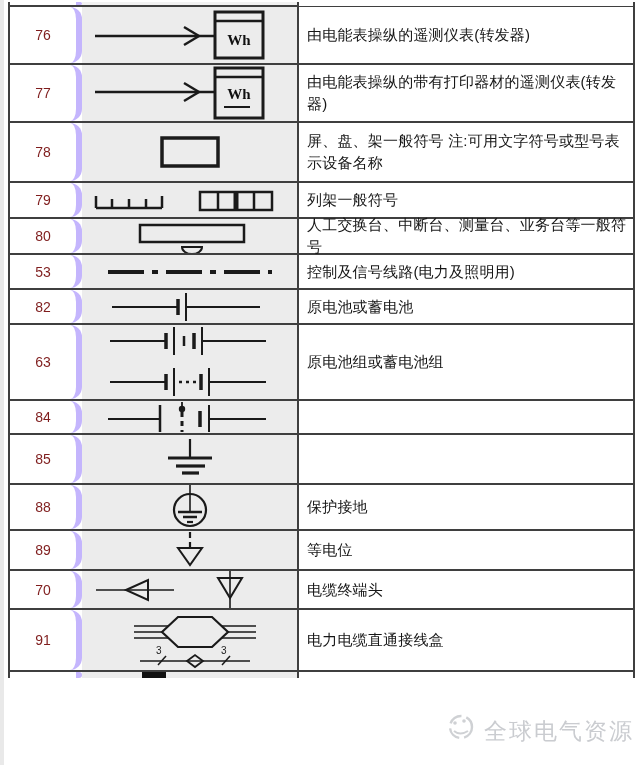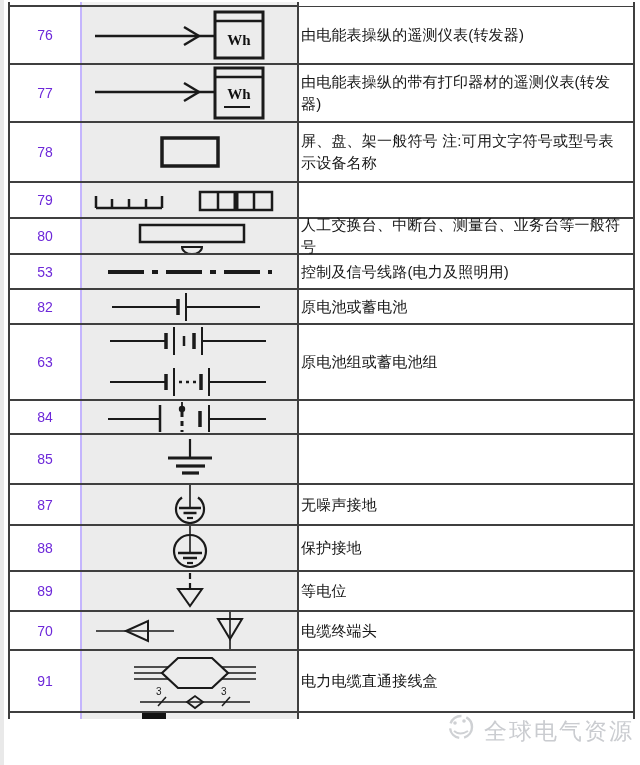--- a/index.html
+++ b/index.html
@@ -3,24 +3,24 @@
 <meta charset="utf-8">
 <style>
   html,body{margin:0;padding:0;background:#ffffff;width:640px;height:765px;overflow:hidden;
     font-family:"Liberation Sans","DejaVu Sans",sans-serif;}
   .page{position:relative;width:640px;height:765px;background:#fff;}
   .edge-strip{position:absolute;left:0;top:0;width:4px;height:765px;background:#e9e9e9;}
   .symtable{position:absolute;left:8px;top:2px;width:627px;box-sizing:border-box;
     border-left:2px solid #3f3f3f;border-right:2px solid #3f3f3f;}
   .row{display:flex;border-top:2px solid #3f3f3f;box-sizing:content-box;}
   .cell{box-sizing:border-box;}
-  .num{width:72px;border-right:2px solid #c4b5fd;display:flex;align-items:center;justify-content:center;
-    font-size:14px;color:#6d28d9;background:#fff;}
+  .num{width:72px;border-right:6px solid #c4b5fd;display:flex;align-items:center;justify-content:center;
+    font-size:14px;color:#7f1d1d;background:#fff;border-radius:12px;}
   .sym{width:217px;border-right:2px solid #3f3f3f;background:#ececec;display:flex;align-items:center;overflow:hidden;}
-  .desc{flex:1;display:flex;align-items:center;padding:2px 6px 2px 2px;font-size:15px;color:#161616;
+  .desc{flex:1;display:flex;align-items:center;padding:2px 6px 2px 8px;font-size:15px;color:#161616;
     line-height:1.45;background:#fff;letter-spacing:0.2px;}
   svg{display:block;}
   .stroke{stroke:#1a1a1a;fill:none;}
   .partial .sym,.partial .num,.partial .desc{background:#fff;}
   .watermark{position:absolute;left:444px;top:704px;display:flex;align-items:center;gap:6px;
     color:#caccd0;pointer-events:none;}
   .watermark .wm-text{font-size:23px;letter-spacing:2px;margin-top:12px;}
   .cutbar{width:24px;height:6px;background:#111;margin-left:-36px;margin-top:0;align-self:flex-start;}
 </style>
 </head>
@@ -87,20 +87,21 @@
           <line class="stroke" x1="30" y1="16" x2="30" y2="25" stroke-width="2.5"></line>
           <line class="stroke" x1="47" y1="16" x2="47" y2="25" stroke-width="2.5"></line>
           <line class="stroke" x1="64" y1="16" x2="64" y2="25" stroke-width="2.5"></line>
           <line class="stroke" x1="80" y1="13" x2="80" y2="25" stroke-width="2.5"></line>
           <rect class="stroke" x="118" y="9" width="72" height="18" stroke-width="2.5"></rect>
           <line class="stroke" x1="136" y1="9" x2="136" y2="27" stroke-width="2.5"></line>
           <line class="stroke" x1="154" y1="9" x2="154" y2="27" stroke-width="5"></line>
           <line class="stroke" x1="172" y1="9" x2="172" y2="27" stroke-width="2.5"></line>
         </svg>
       </div>
+      <div class="cell desc">列架一般符号</div>
     </div>
 
     <div class="row" style="height:34px">
       <div class="cell num">80</div>
       <div class="cell sym">
         <svg width="215" height="34" viewBox="0 0 215 34">
           <rect class="stroke" x="58" y="6" width="104" height="17" stroke-width="2.5"></rect>
           <path class="stroke" d="M100,28 A10,7 0 0 0 120,28 Z" stroke-width="2"></path>
         </svg>
       </div>
@@ -175,33 +176,20 @@
         <svg width="215" height="48" viewBox="0 0 215 48">
           <line class="stroke" x1="108" y1="4" x2="108" y2="23" stroke-width="2.2"></line>
           <line class="stroke" x1="86" y1="23" x2="130" y2="23" stroke-width="3.2"></line>
           <line class="stroke" x1="94" y1="31" x2="123" y2="31" stroke-width="3.2"></line>
           <line class="stroke" x1="100" y1="38" x2="117" y2="38" stroke-width="3.2"></line>
         </svg>
       </div>
     </div>
 
 
-    <div class="row" style="height:39px">
-      <div class="cell num">87</div>
-      <div class="cell sym">
-        <svg width="215" height="39" viewBox="0 0 215 39">
-          <line class="stroke" x1="108" y1="0" x2="108" y2="23" stroke-width="1.6"></line>
-          <path class="stroke" d="M116,12.5 A14,14 0 1 1 100,12.5" stroke-width="2.2"></path>
-          <line class="stroke" x1="97" y1="23" x2="119" y2="23" stroke-width="2.5"></line>
-          <line class="stroke" x1="101.5" y1="28" x2="114.5" y2="28" stroke-width="2.5"></line>
-          <line class="stroke" x1="105" y1="33" x2="111" y2="33" stroke-width="2.2"></line>
-        </svg>
-      </div>
-      <div class="cell desc">无噪声接地</div>
-    </div>
 
     <div class="row" style="height:44px">
       <div class="cell num">88</div>
       <div class="cell sym">
         <svg width="215" height="44" viewBox="0 0 215 44">
           <circle class="stroke" cx="108" cy="25" r="16" stroke-width="2.2"></circle>
           <line class="stroke" x1="108" y1="0" x2="108" y2="27" stroke-width="1.6"></line>
           <line class="stroke" x1="96" y1="27" x2="120" y2="27" stroke-width="2.5"></line>
           <line class="stroke" x1="101" y1="32" x2="115" y2="32" stroke-width="2.5"></line>
           <line class="stroke" x1="105" y1="37" x2="111" y2="37" stroke-width="2.2"></line>

